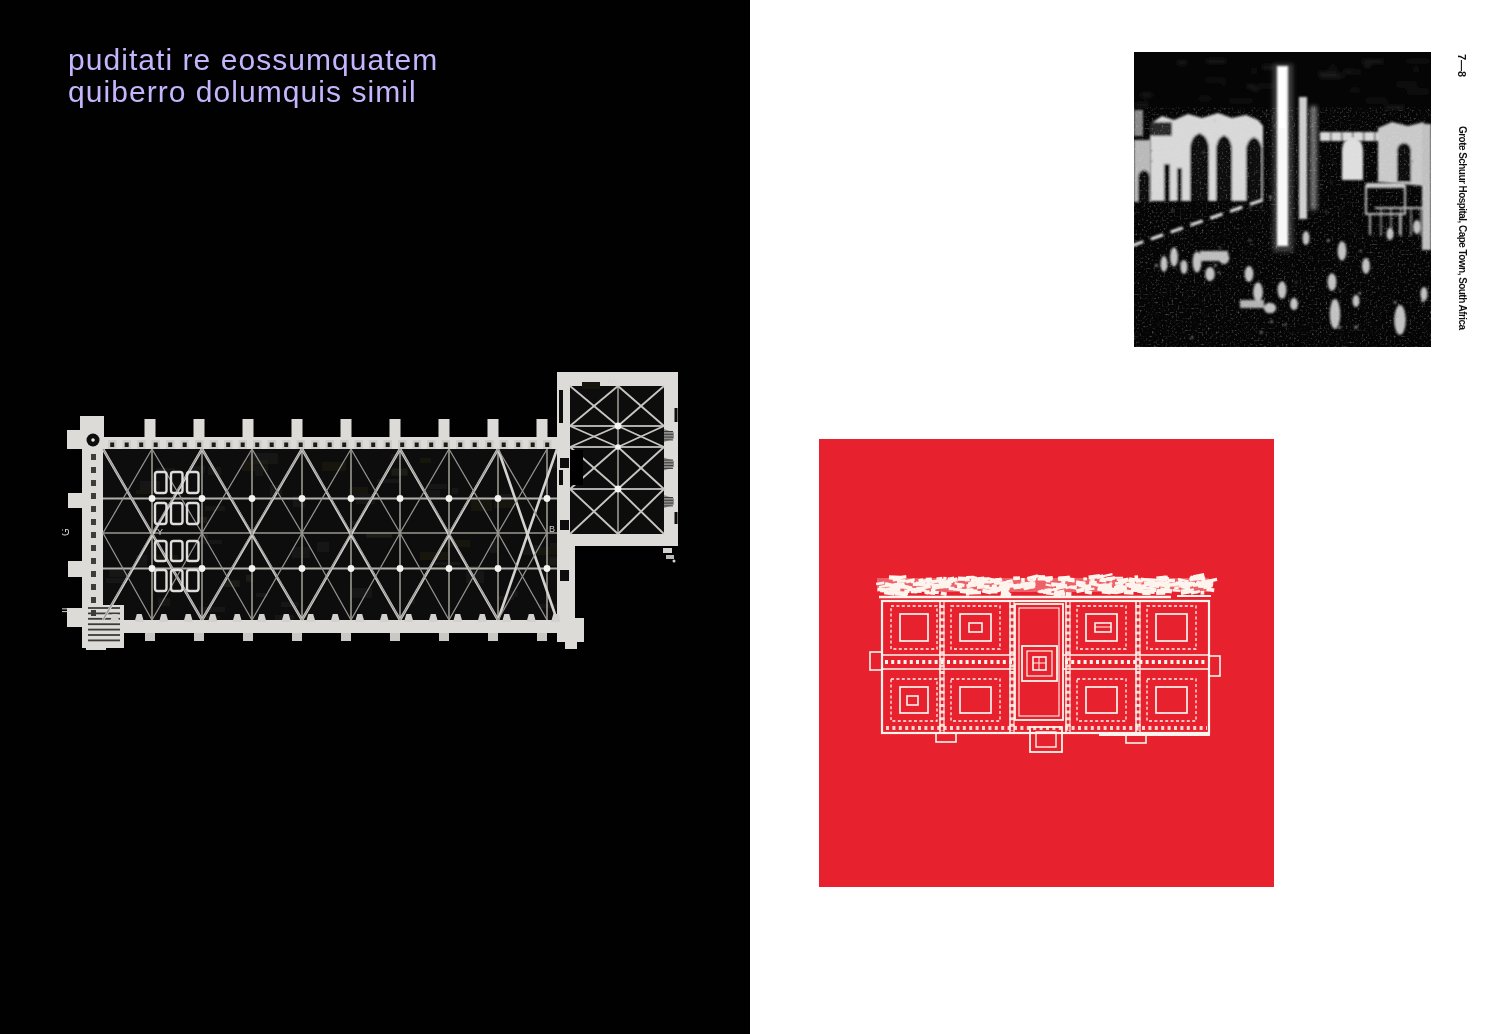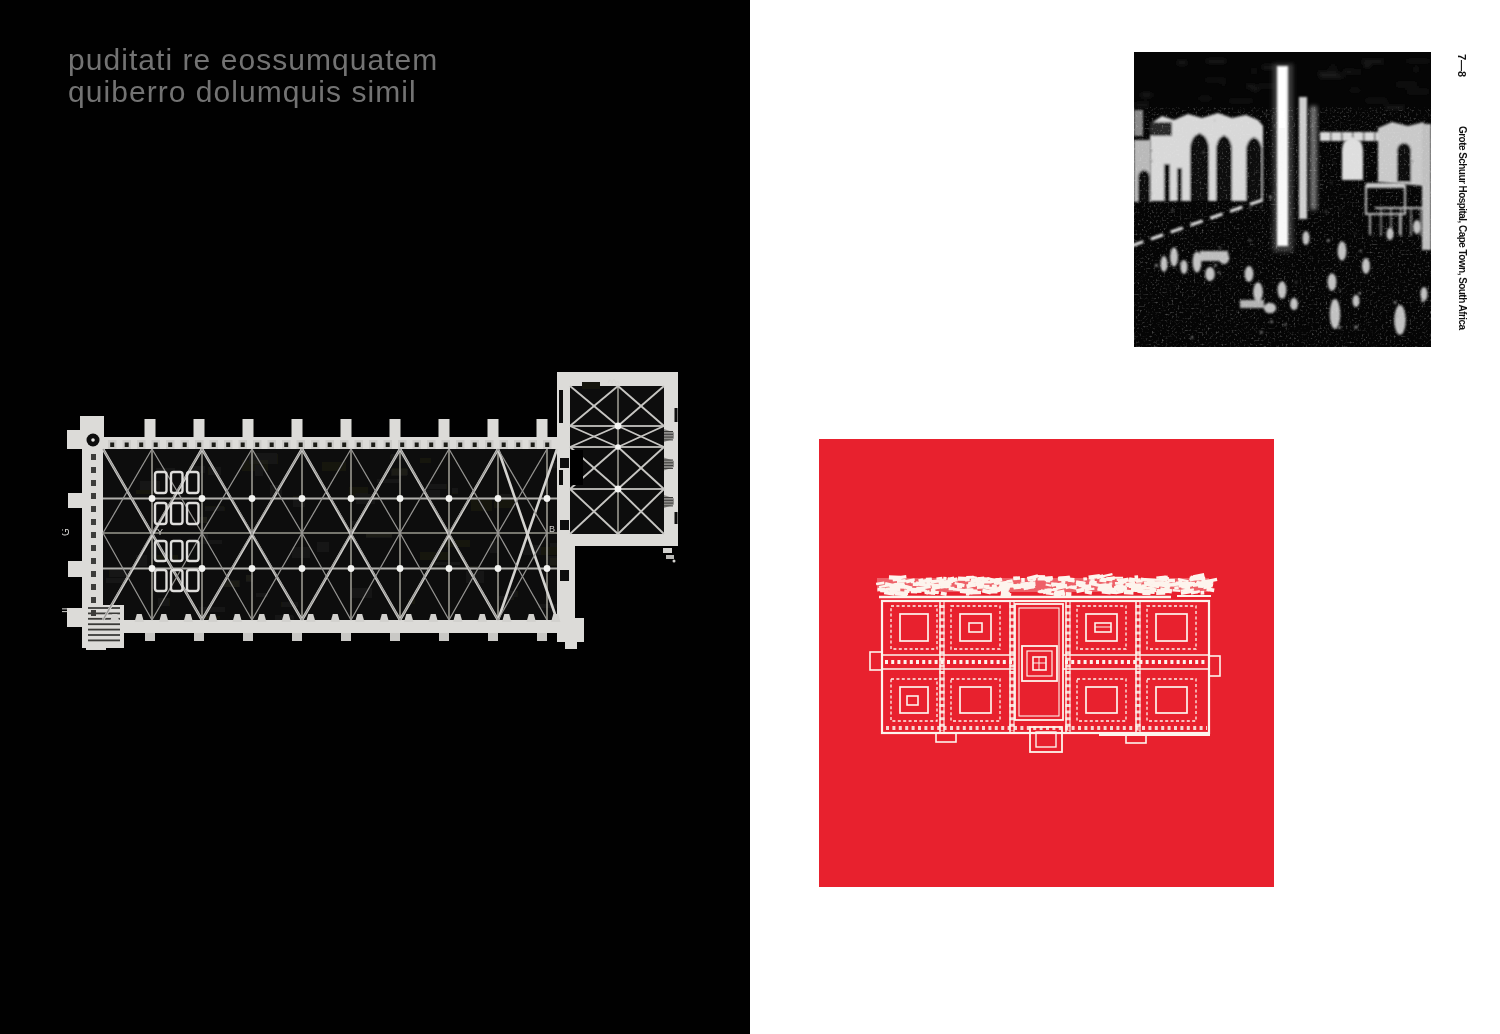--- a/index.html
+++ b/index.html
@@ -1,21 +1,21 @@
 <!DOCTYPE html>
 <html><head><meta charset="utf-8">
 <style>
 html,body{margin:0;padding:0;background:#ffffff;width:1500px;height:1034px;overflow:hidden}
 body{font-family:"Liberation Sans",sans-serif;position:relative}
 </style></head>
 <body>
 
 <div style="position:absolute;left:0;top:0;width:750px;height:1034px;background:#010101">
 
-<div style="position:absolute;left:68px;top:44px;color:#737373;font-size:30px;line-height:32px;letter-spacing:1.05px">puditati re eossumquatem<br>quiberro dolumquis simil</div>
+<div style="position:absolute;left:68px;top:44px;color:#c4b5fd;font-size:30px;line-height:32px;letter-spacing:1.05px">puditati re eossumquatem<br>quiberro dolumquis simil</div>
 
 <svg width="620" height="310" viewBox="0 0 620 310" style="position:absolute;left:62px;top:352px">
       <defs>
         <filter id="pb" x="-2%" y="-2%" width="104%" height="104%">
           <feGaussianBlur stdDeviation="0.45"></feGaussianBlur>
         </filter>
       </defs>
       <g filter="url(#pb)">
         <rect x="41" y="97" width="454" height="171" fill="#0c0c0b"></rect>
         <g>

